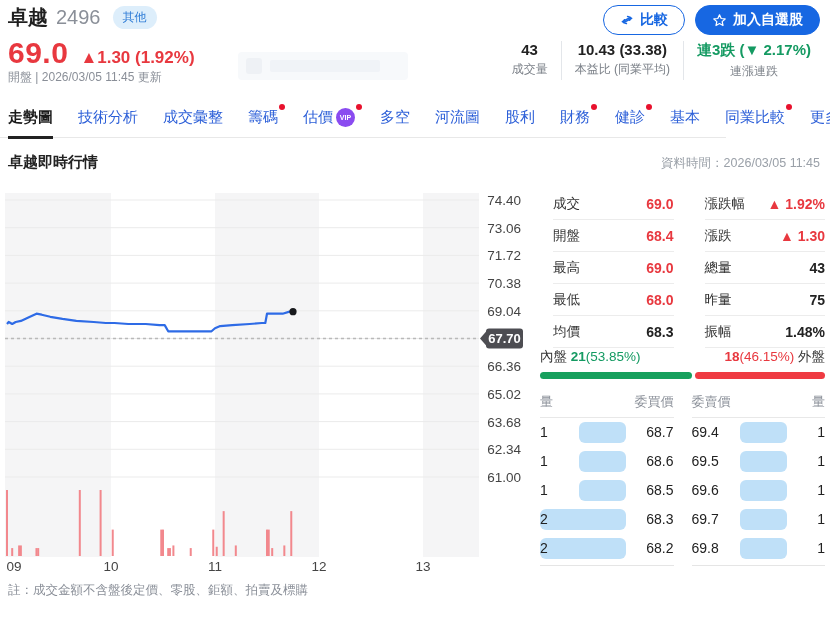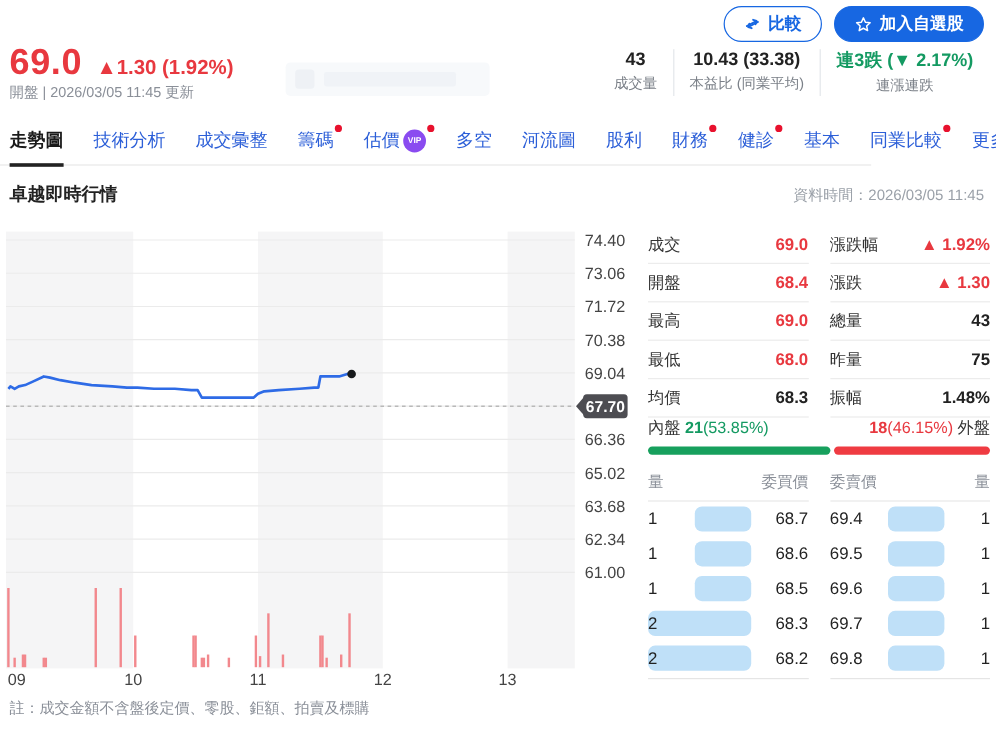--- a/index.html
+++ b/index.html
@@ -44,21 +44,21 @@
   .section-title { position:absolute; left:8px; top:153px; font-size:15px; font-weight:bold; color:#222; }
   .data-time { position:absolute; right:10px; top:155px; font-size:12.5px; color:#9aa0a8; }
 
   
   #chart-svg { position:absolute; left:0; top:188px; }
 
   
   .right-panel { position:absolute; left:540px; top:188px; width:285px; }
   .quote-grid { display:flex; gap:18px; }
   .quote-col { flex:1; }
-  .q-row { display:flex; justify-content:space-between; padding:7px 0 6px; border-bottom:1px solid #ececec; }
+  .q-row { display:flex; justify-content:space-between; align-items:center; padding:7px 0 6px; border-bottom:1px solid #ececec;margin-left:13px; }
   .q-label { font-size:13.5px; color:#333; }
   .q-value { font-size:14px; font-weight:bold; color:#222; }
   .q-value.red { color:#e8383f; }
 
   .inout { }
   .inout-header { display:flex; justify-content:space-between; font-size:13.5px; color:#333; }
   .inout-left b, .inout-left span { color:#149a62; }
   .inout-right b, .inout-right span { color:#e8383f; }
   .inout-left b, .inout-right b { font-weight:bold; }
   .inout-bar { display:flex; gap:3px; margin-top:6px; }
@@ -80,20 +80,25 @@
   .ob-row.ask .vol { right:0; }
   .ob-total { display:flex; justify-content:space-between; border-top:1px solid #e5e5e5; margin-top:2px; padding-top:8px; font-size:14px; color:#222; }
 
   .footnote { position:absolute; left:8px; top:582px; font-size:12.5px; color:#8a8f98; }
 </style>
 </head>
 <body>
 
 <div id="app">
 
+  <div class="title-row">
+    <span class="stock-name">卓越</span>
+    <span class="stock-code">2496</span>
+    <span class="cat-badge">其他</span>
+  </div>
 
   <div class="price-row">
     <span class="big-price">69.0</span>
     <span class="big-change">▲1.30 (1.92%)</span>
   </div>
   <div class="update-row">開盤 | 2026/03/05 11:45 更新</div>
 
   <div class="watermark">
     <span class="wm-ico"></span>
     <span class="wm-txt"></span>

